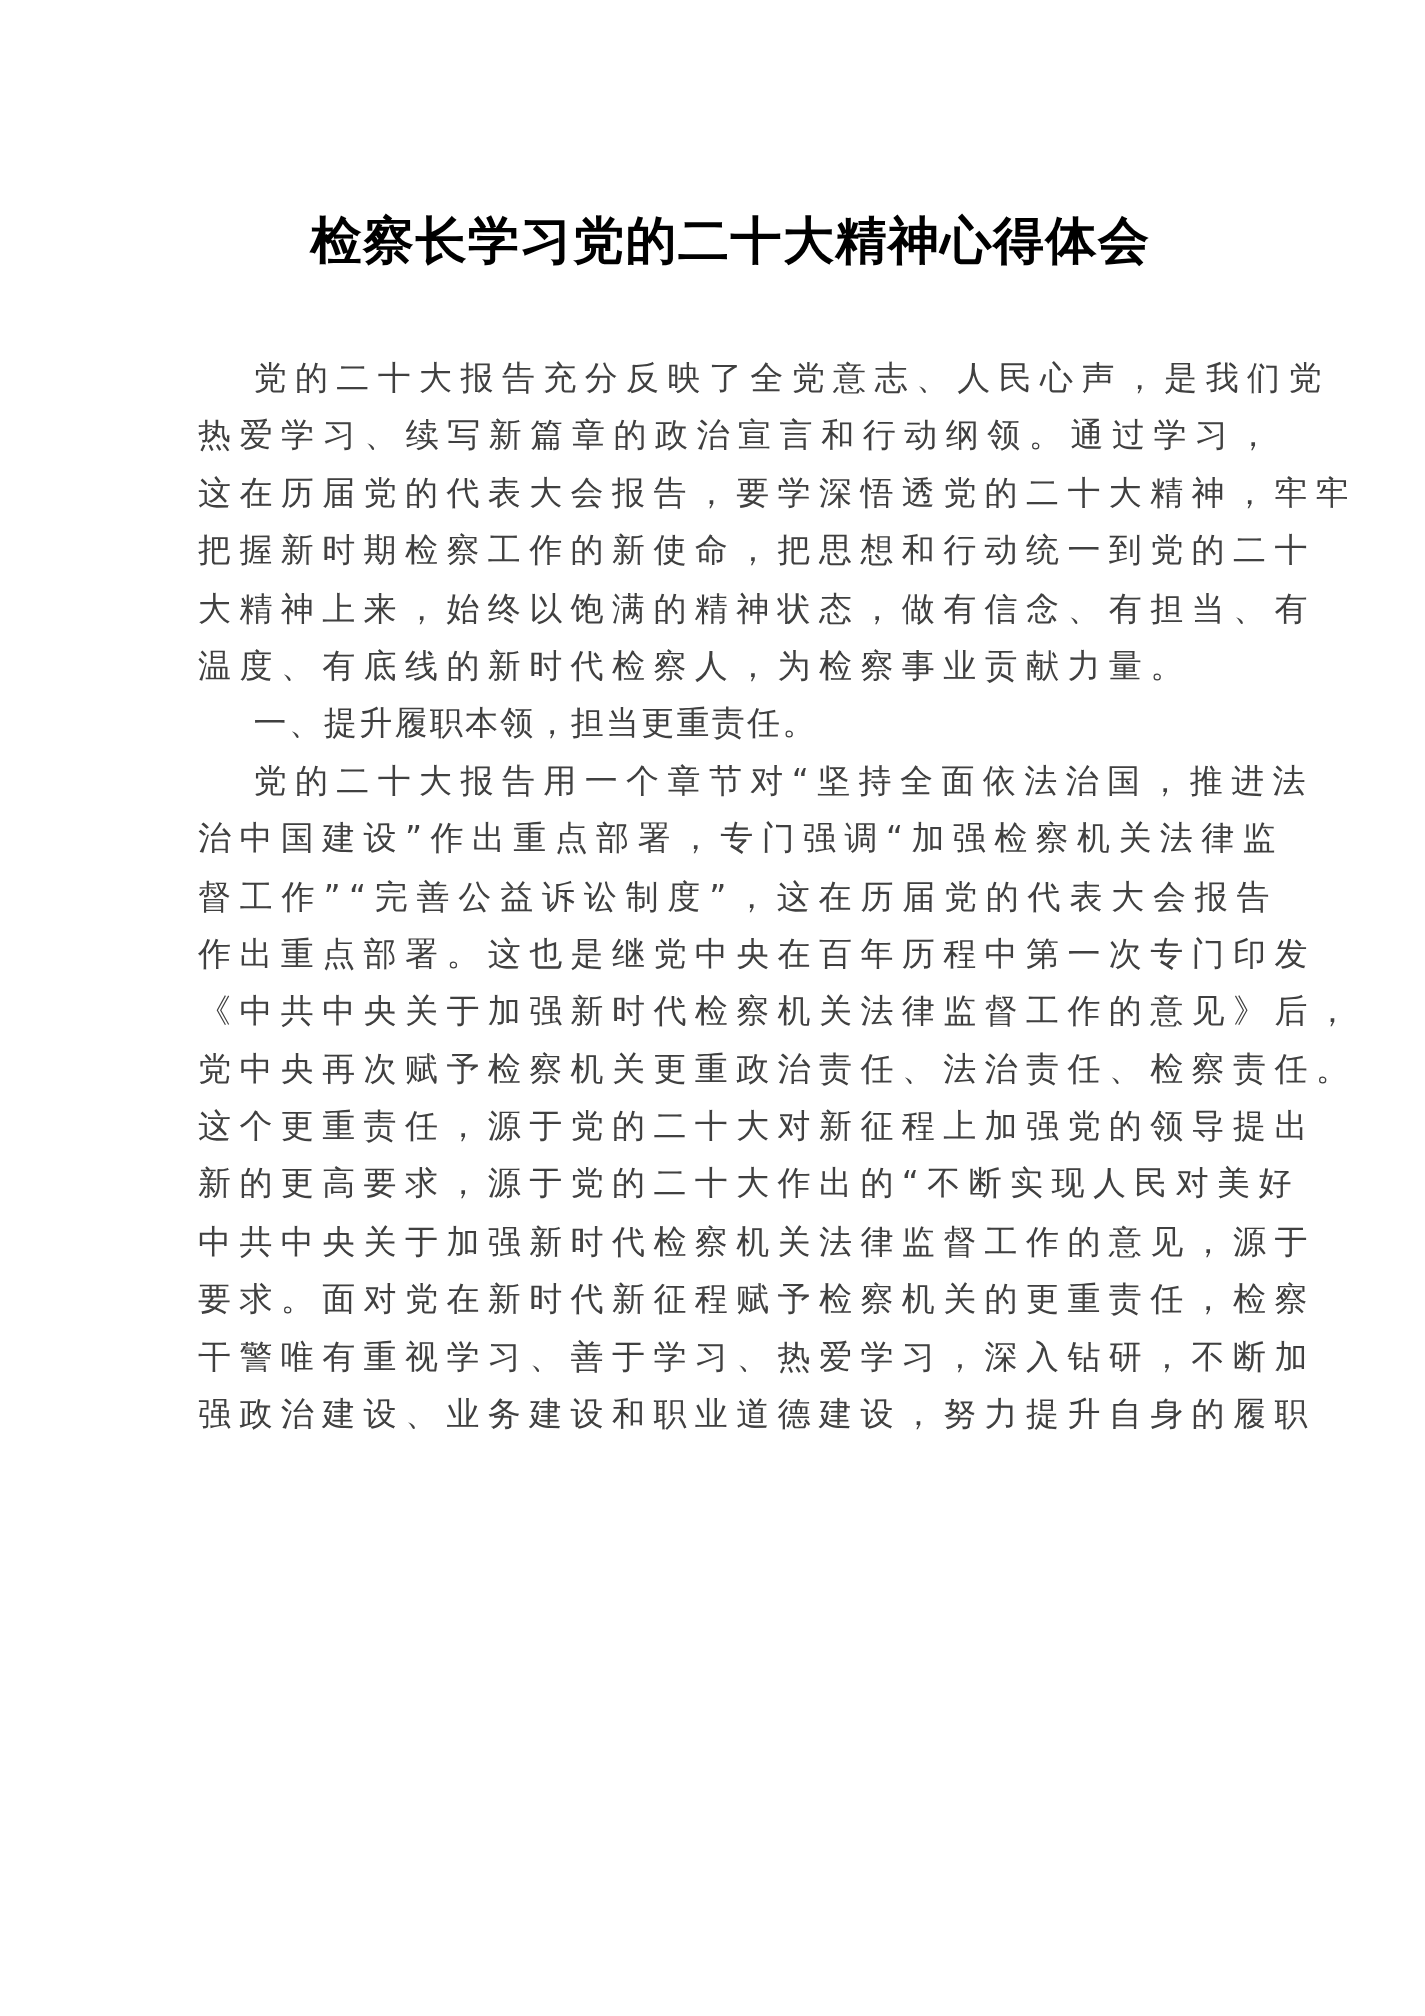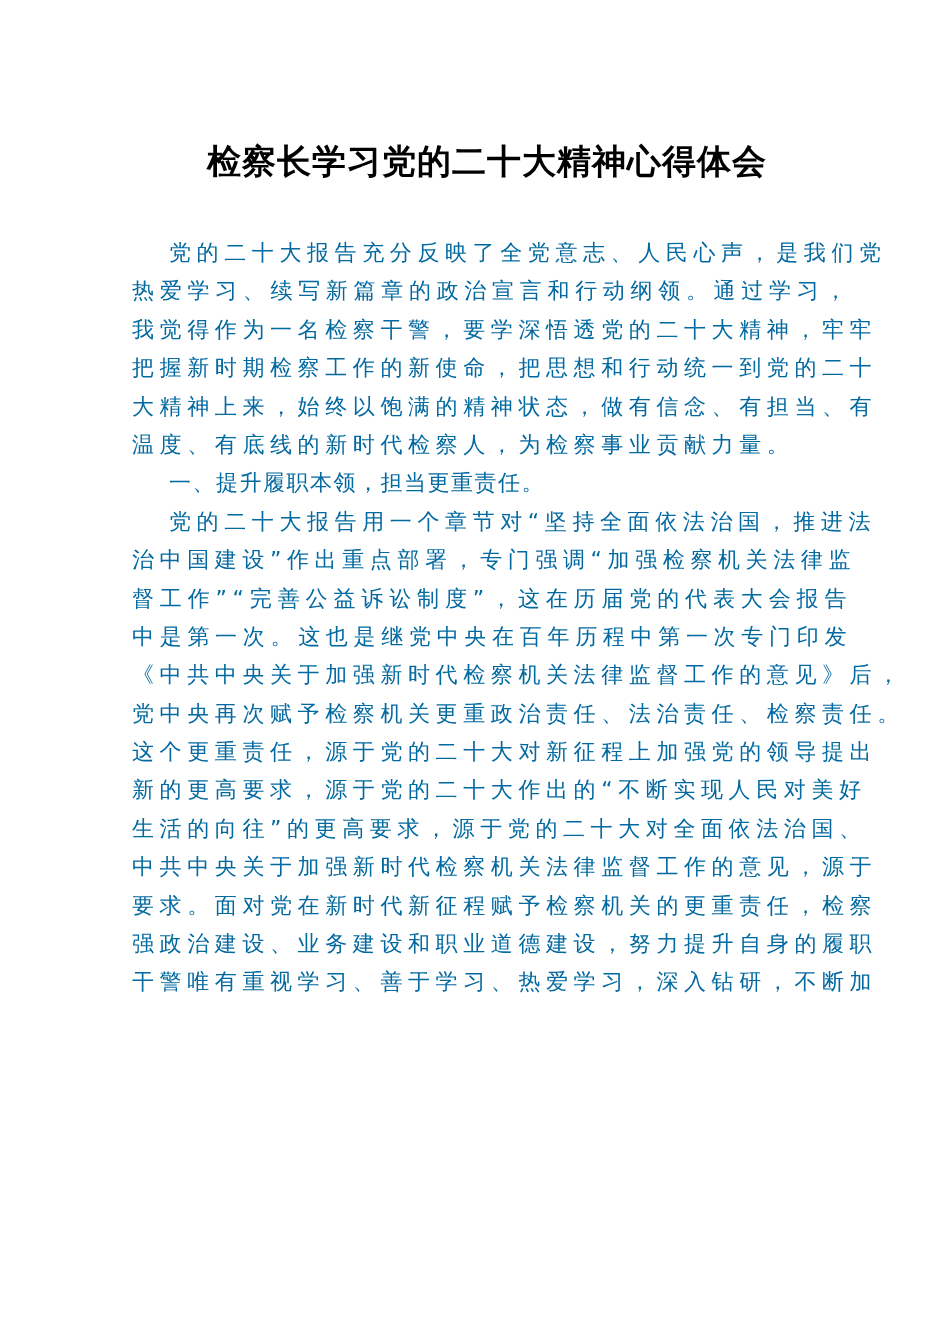--- a/index.html
+++ b/index.html
@@ -41,21 +41,21 @@
       top: 234px;
       width: 720px;
     }
     .line {
       font-family: "DejaVu Sans", "Liberation Sans", sans-serif;
       font-size: 22px;
       height: 38.4px;
       line-height: 38.4px;
       white-space: nowrap;
       letter-spacing: 5.6px;
-      color: #0369a1;
+      color: #404040;
       text-align: justify;
       text-align-last: justify;
     }
     .line.last {
       text-align-last: left;
     }
     .line.indent {
       padding-left: 37px;
     }
     .line.heading {
@@ -69,39 +69,38 @@
 <body>
 
 <div class="page">
   <div class="title">检察长学习党的二十大精神心得体会</div>
 
   <div class="body">
 
     <div>
       <div class="line indent">党的二十大报告充分反映了全党意志、人民心声，是我们党</div>
       <div class="line">热爱学习、续写新篇章的政治宣言和行动纲领。通过学习，</div>
-      <div class="line">我觉得作为一名检察干警，要学深悟透党的二十大精神，牢牢</div>
+      <div class="line">这在历届党的代表大会报告，要学深悟透党的二十大精神，牢牢</div>
       <div class="line">把握新时期检察工作的新使命，把思想和行动统一到党的二十</div>
       <div class="line">大精神上来，始终以饱满的精神状态，做有信念、有担当、有</div>
       <div class="line last">温度、有底线的新时代检察人，为检察事业贡献力量。</div>
     </div>
 
     <div>
       <div class="line heading">一、提升履职本领，担当更重责任。</div>
     </div>
 
     <div>
       <div class="line indent">党的二十大报告用一个章节对“坚持全面依法治国，推进法</div>
       <div class="line">治中国建设”作出重点部署，专门强调“加强检察机关法律监</div>
       <div class="line">督工作”“完善公益诉讼制度”，这在历届党的代表大会报告</div>
-      <div class="line">中是第一次。这也是继党中央在百年历程中第一次专门印发</div>
+      <div class="line">作出重点部署。这也是继党中央在百年历程中第一次专门印发</div>
       <div class="line">《中共中央关于加强新时代检察机关法律监督工作的意见》后，</div>
       <div class="line">党中央再次赋予检察机关更重政治责任、法治责任、检察责任。</div>
       <div class="line">这个更重责任，源于党的二十大对新征程上加强党的领导提出</div>
       <div class="line">新的更高要求，源于党的二十大作出的“不断实现人民对美好</div>
-      <div class="line">生活的向往”的更高要求，源于党的二十大对全面依法治国、</div>
       <div class="line">中共中央关于加强新时代检察机关法律监督工作的意见，源于</div>
       <div class="line">要求。面对党在新时代新征程赋予检察机关的更重责任，检察</div>
+      <div class="line">干警唯有重视学习、善于学习、热爱学习，深入钻研，不断加</div>
       <div class="line">强政治建设、业务建设和职业道德建设，努力提升自身的履职</div>
-      <div class="line">干警唯有重视学习、善于学习、热爱学习，深入钻研，不断加</div>
     </div>
   </div>
 </div>
 
 </body></html>

